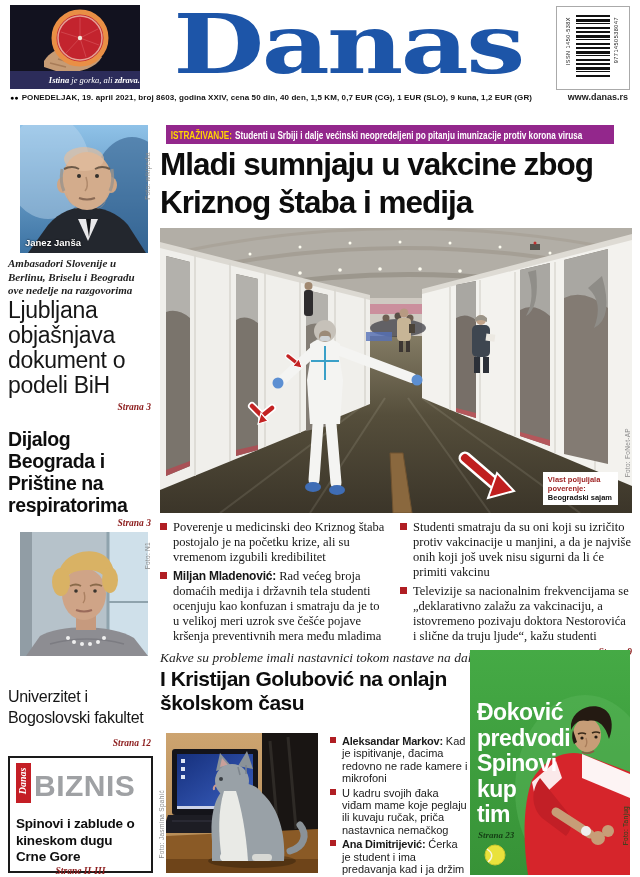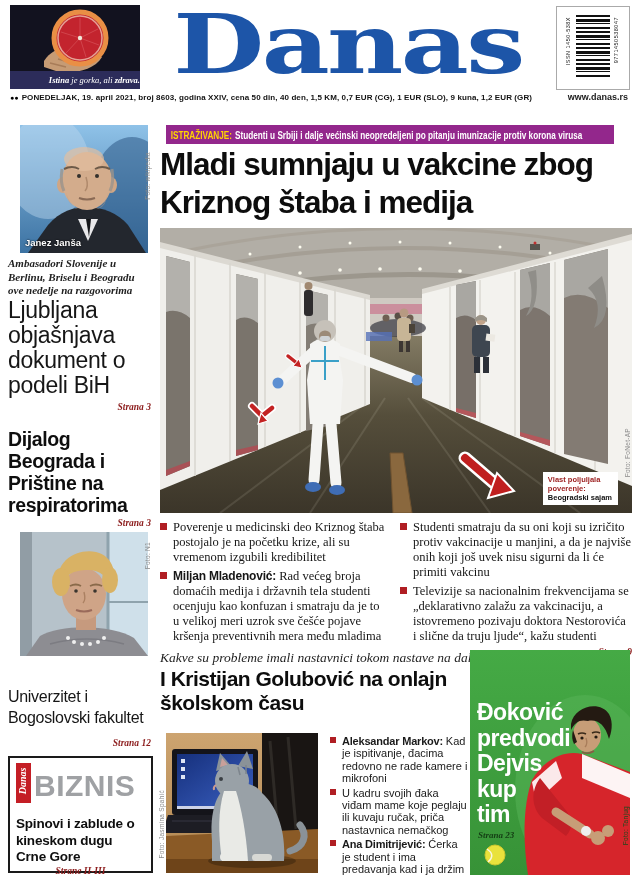--- a/index.html
+++ b/index.html
@@ -469,18 +469,18 @@
       <path d="M101,74 C104,56 130,50 139,64 C144,73 141,84 139,89 C135,74 127,69 118,71 C110,69 105,72 101,80 Z" fill="#241a12"></path>
       <path d="M103,80 Q101,88 104,94 L107,92 Z" fill="#241a12"></path>
       <path d="M108,84 Q112,82 116,84 M122,83 Q126,81 130,83" stroke="#3a2a1a" stroke-width="1.6" fill="none"></path>
       <circle cx="112" cy="88" r="1.6" fill="#241a12"></circle>
         <circle cx="126" cy="87" r="1.6" fill="#241a12"></circle>
       <path d="M116,88 Q118,94 115,97" stroke="#a87c5a" stroke-width="1.3" fill="none"></path>
       <path d="M112,102 Q118,105 124,101" stroke="#8a5a44" stroke-width="1.6" fill="none"></path>
       <circle cx="25" cy="205" r="10" fill="#e9e23c" stroke="#cfc92e" stroke-width="1"></circle>
       <path d="M17,199 Q26,205 18,212" stroke="#f8f6e0" stroke-width="1.5" fill="none"></path>
     </svg>
-    <div class="tn-hl">Đoković predvodi Dejvis kup tim</div>
+    <div class="tn-hl">Đoković predvodi Spinovi kup tim</div>
     <span class="tn-ref">Strana 23</span>
     <span class="vc tn-credit">Foto: Tanjug</span>
   </div>
 
 </div>
 
 </body></html>

